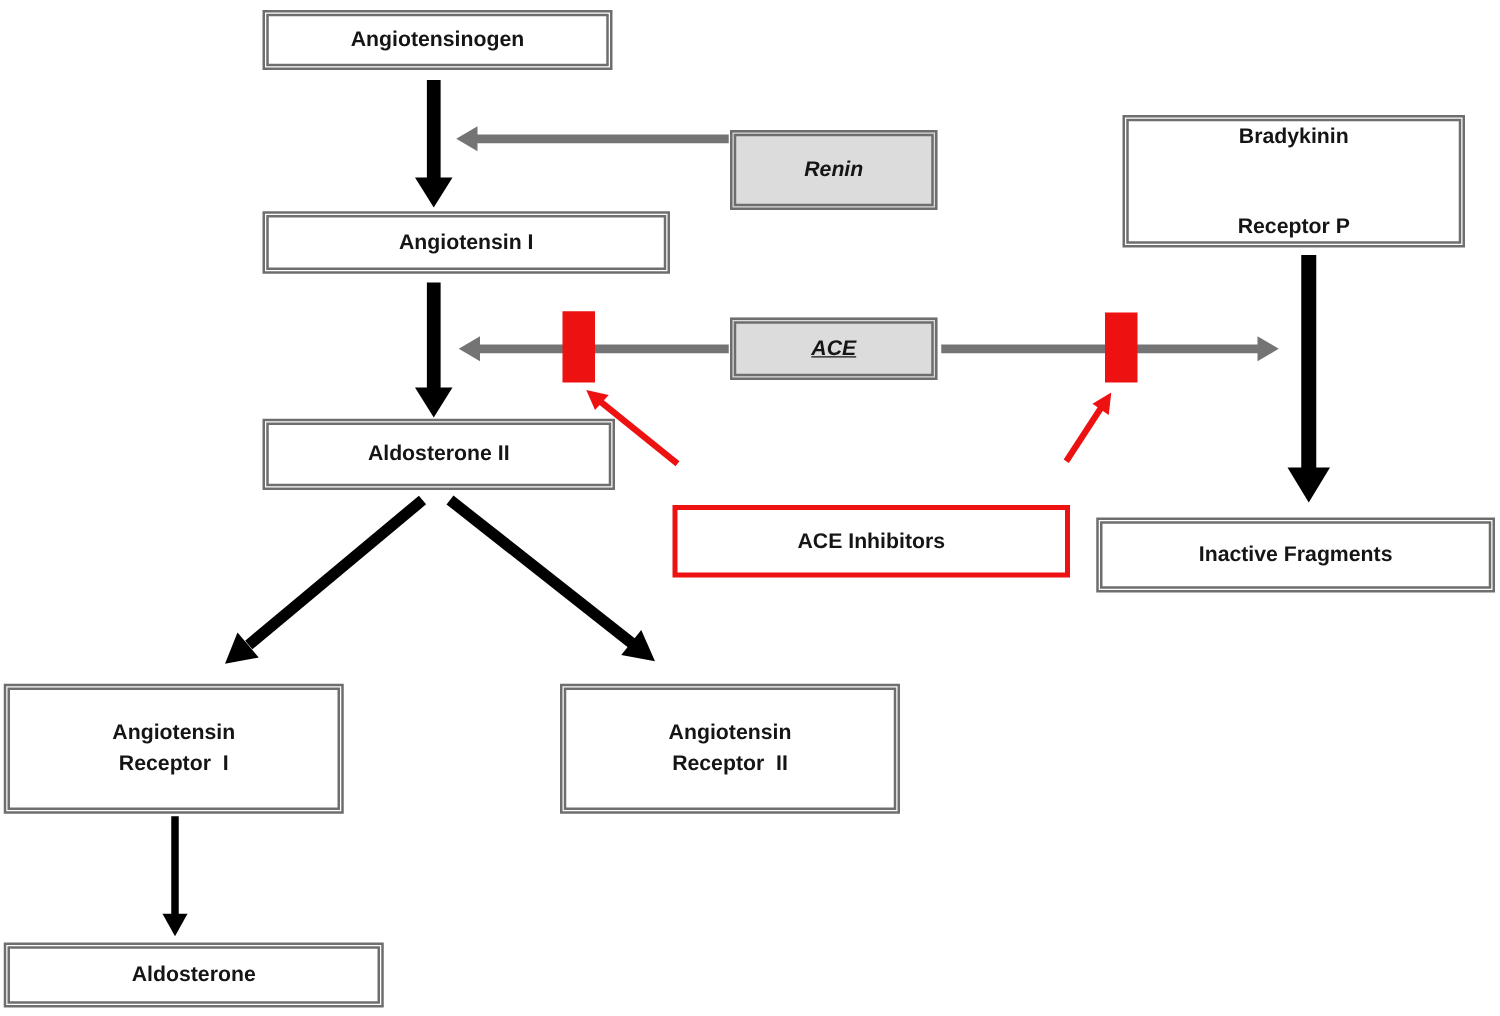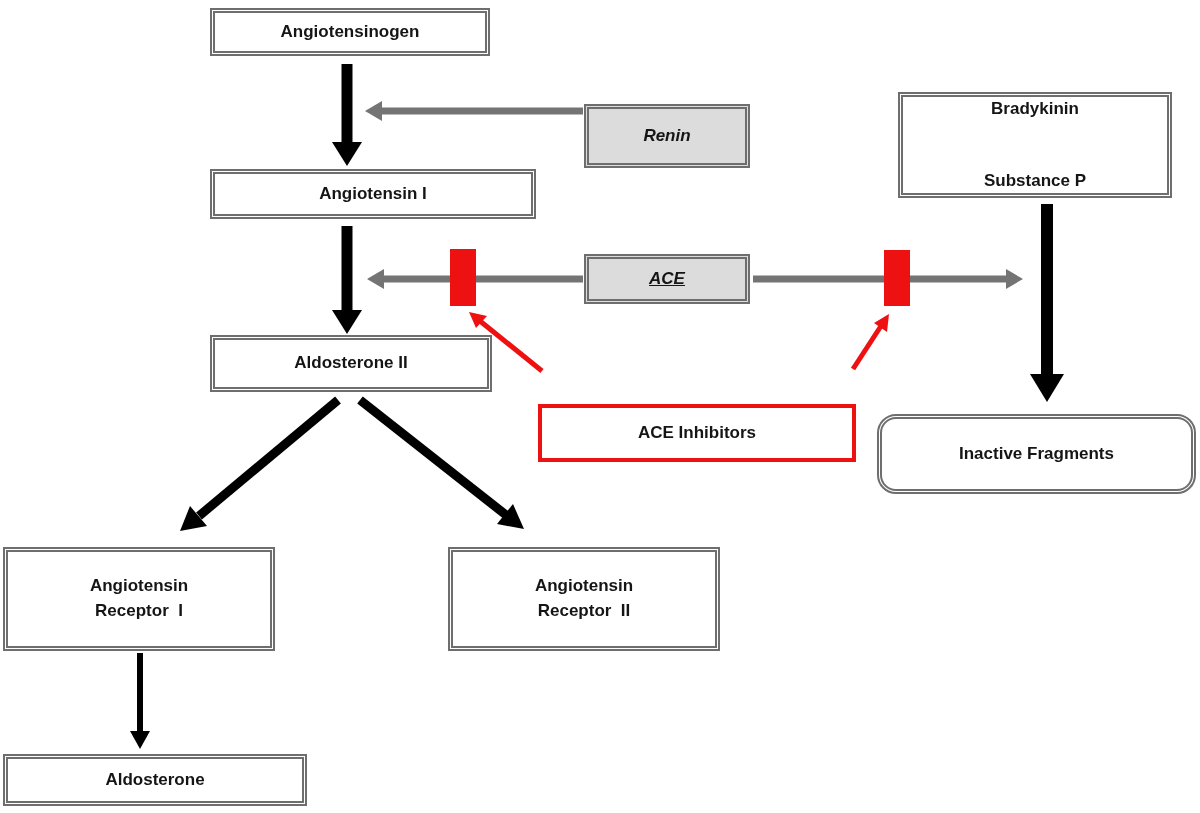--- a/index.html
+++ b/index.html
@@ -124,40 +124,40 @@
   <div class="node" style="left:210px;top:8px;width:280px;height:48px;">
     <span>Angiotensinogen</span>
   </div>
 
   <div class="node enzyme" style="left:584px;top:104px;width:166px;height:64px;">
     <span>Renin</span>
   </div>
 
   <div class="node" style="left:898px;top:92px;width:274px;height:106px;gap:47px;">
     <span>Bradykinin</span>
-    <span>Substance P</span>
+    <span>Receptor P</span>
   </div>
 
   <div class="node" style="left:210px;top:169px;width:326px;height:50px;">
     <span>Angiotensin I</span>
   </div>
 
   <div class="node enzyme" style="left:584px;top:254px;width:166px;height:50px;text-decoration:underline;">
     <span>ACE</span>
   </div>
 
   <div class="node" style="left:210px;top:335px;width:282px;height:57px;">
     <span>Aldosterone II</span>
   </div>
 
   <div class="node inhibitor" style="left:538px;top:364px;width:318px;height:58px;margin-top:40px;">
     <span>ACE Inhibitors</span>
   </div>
 
-  <div class="node" style="left:877px;top:414px;width:319px;height:80px;border-radius:19px;">
+  <div class="node" style="left:877px;top:414px;width:319px;height:60px;">
     <span>Inactive Fragments</span>
   </div>
 
   <div class="node" style="left:3px;top:547px;width:272px;height:104px;">
     <span>Angiotensin</span>
     <span>Receptor  I</span>
   </div>
 
   <div class="node" style="left:448px;top:547px;width:272px;height:104px;">
     <span>Angiotensin</span>

